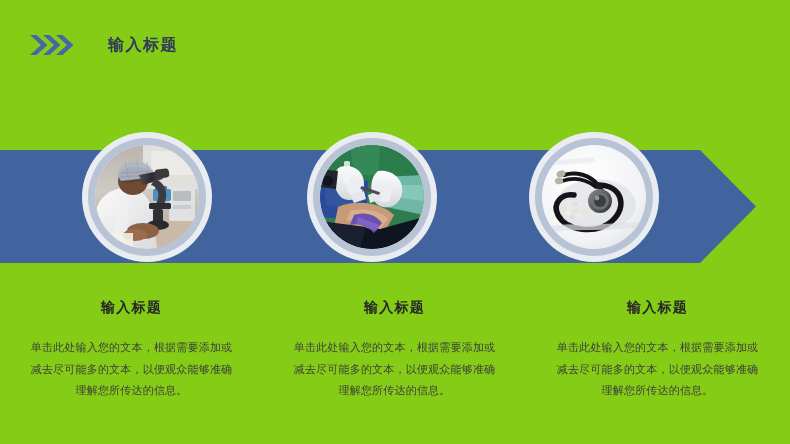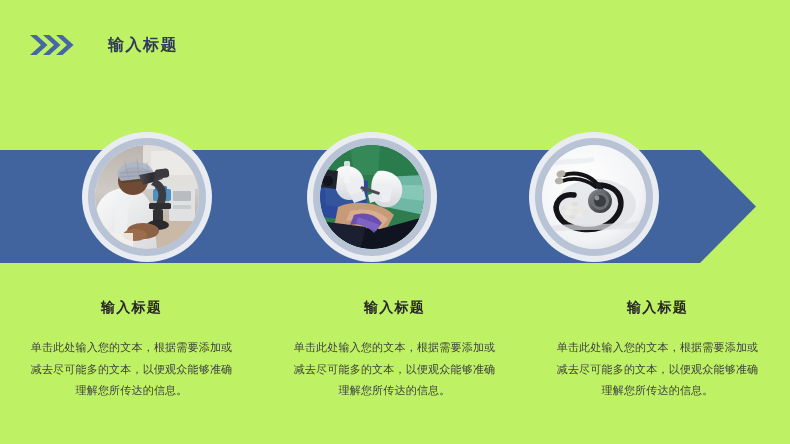--- a/index.html
+++ b/index.html
@@ -14,21 +14,21 @@
     overflow: hidden;
     position: relative;
   }
 
   
   .slide {
     position: absolute;
     left: 0; top: 0;
     width: 790px;
     height: 444px;
-    background: #bef264;
+    background: #84cc16;
     overflow: hidden;
   }
 
   
   .header {
     position: absolute;
     left: 28px;
     top: 28px;
     display: flex;
     align-items: center;

